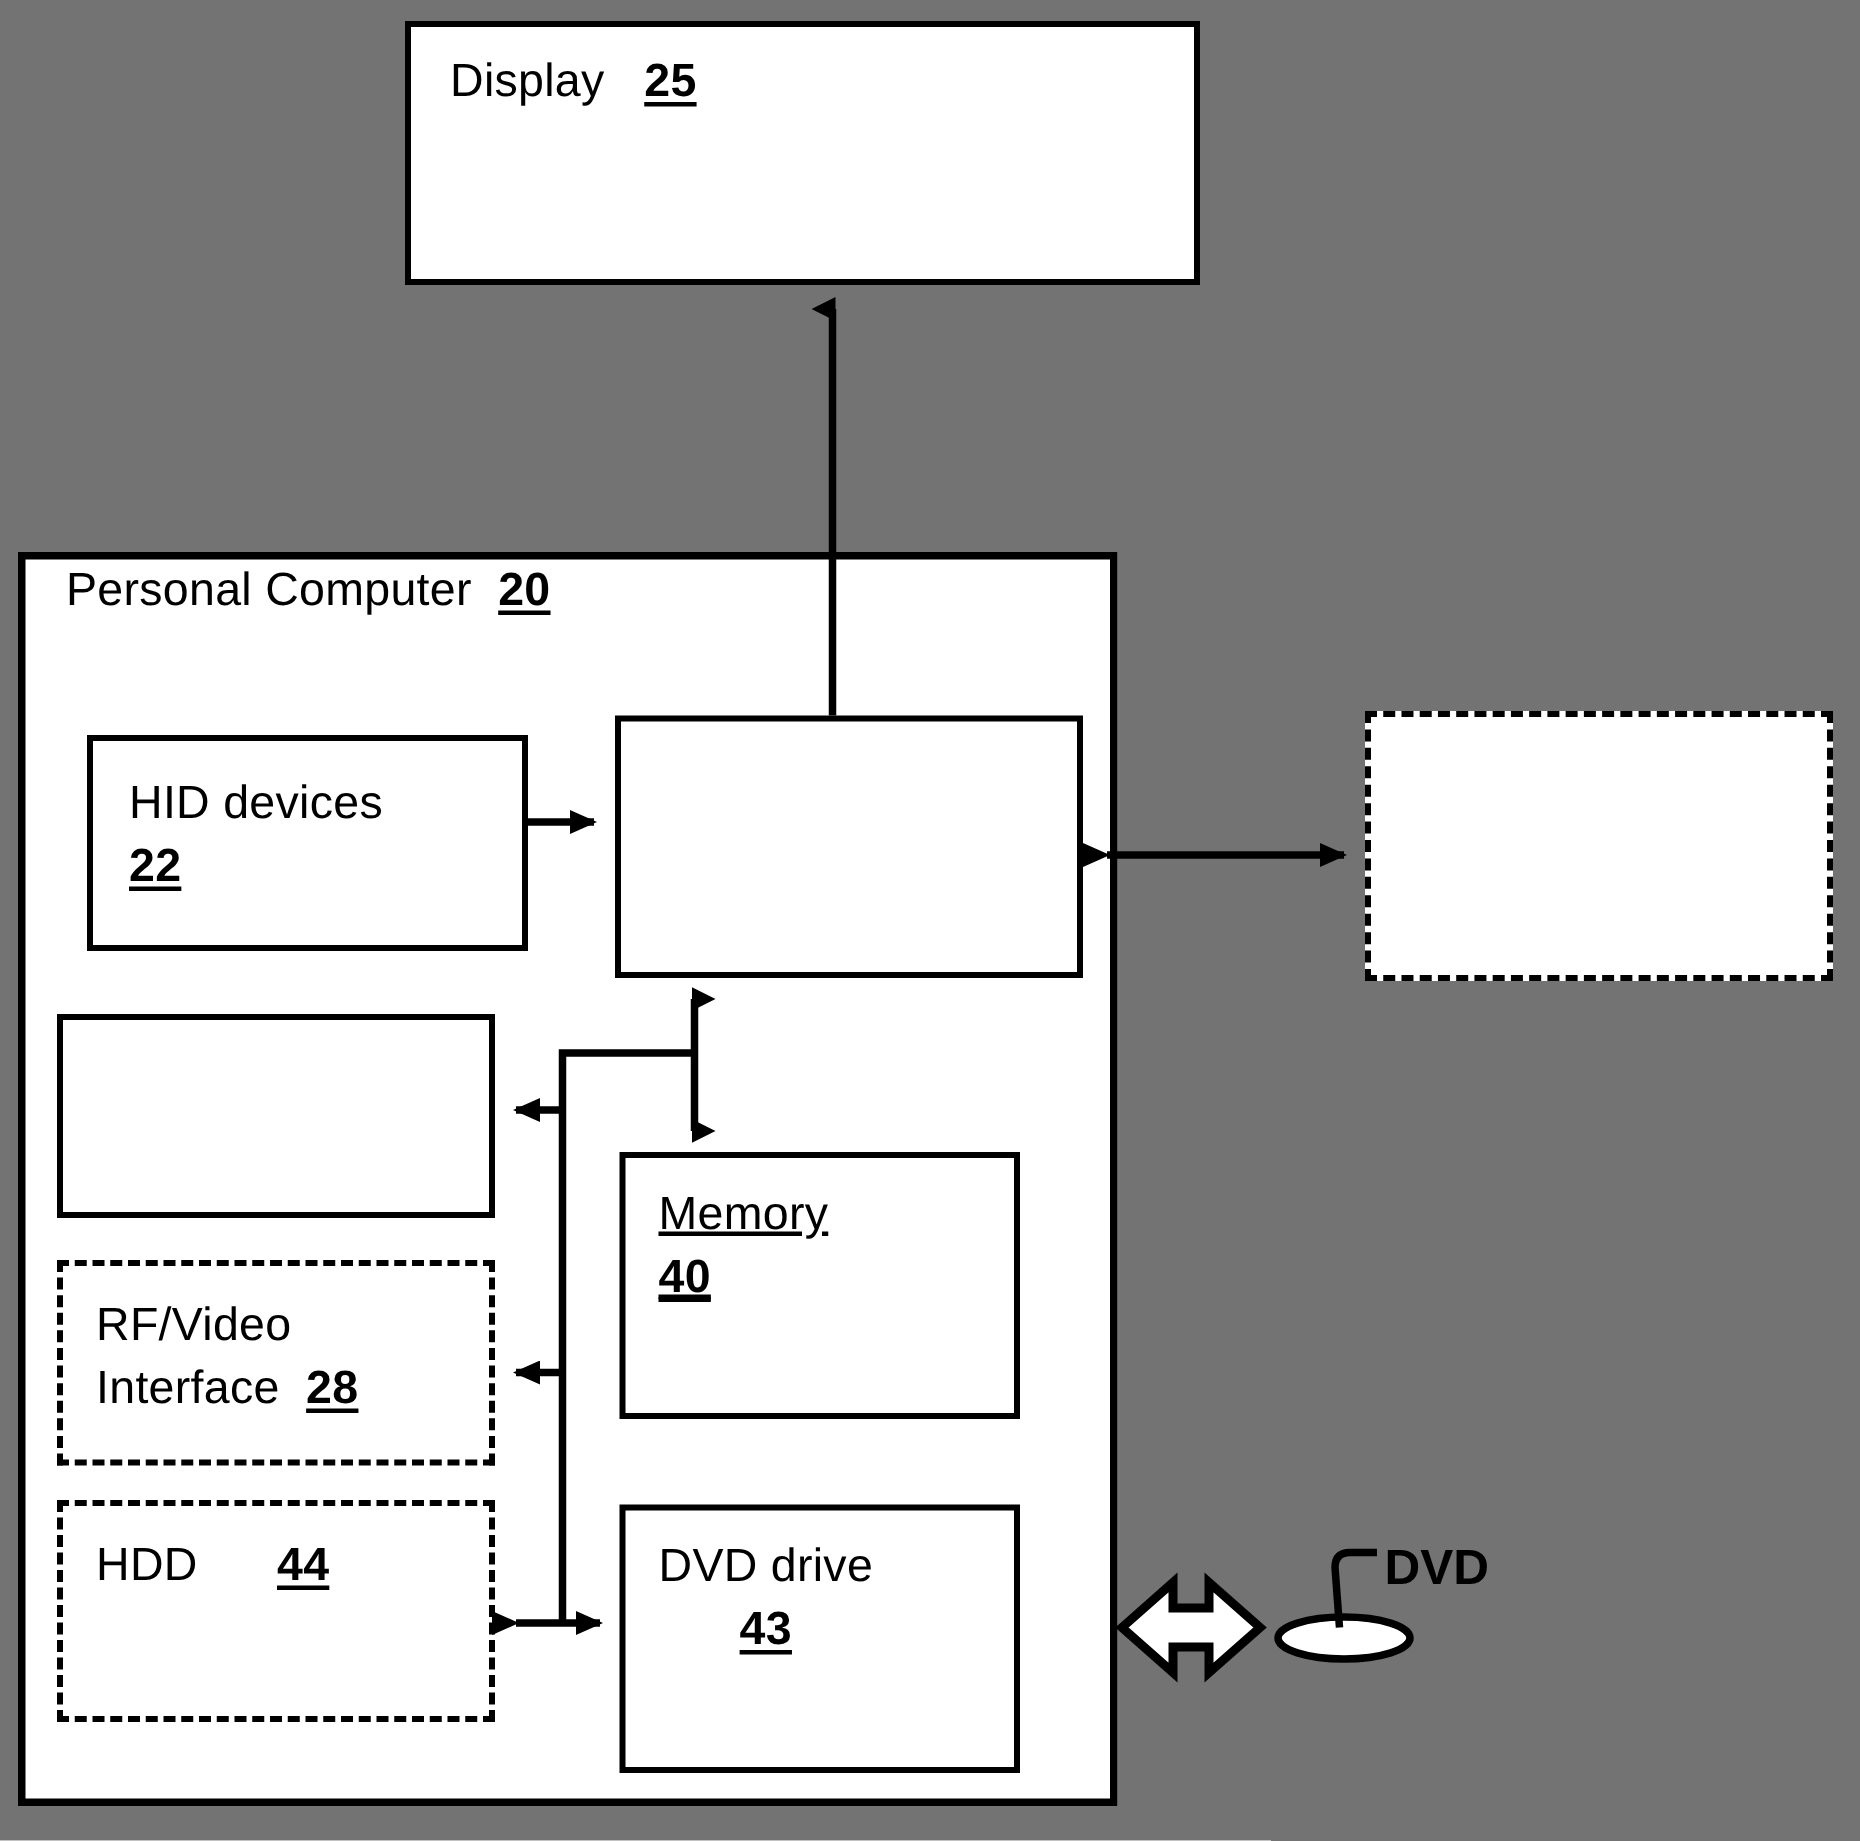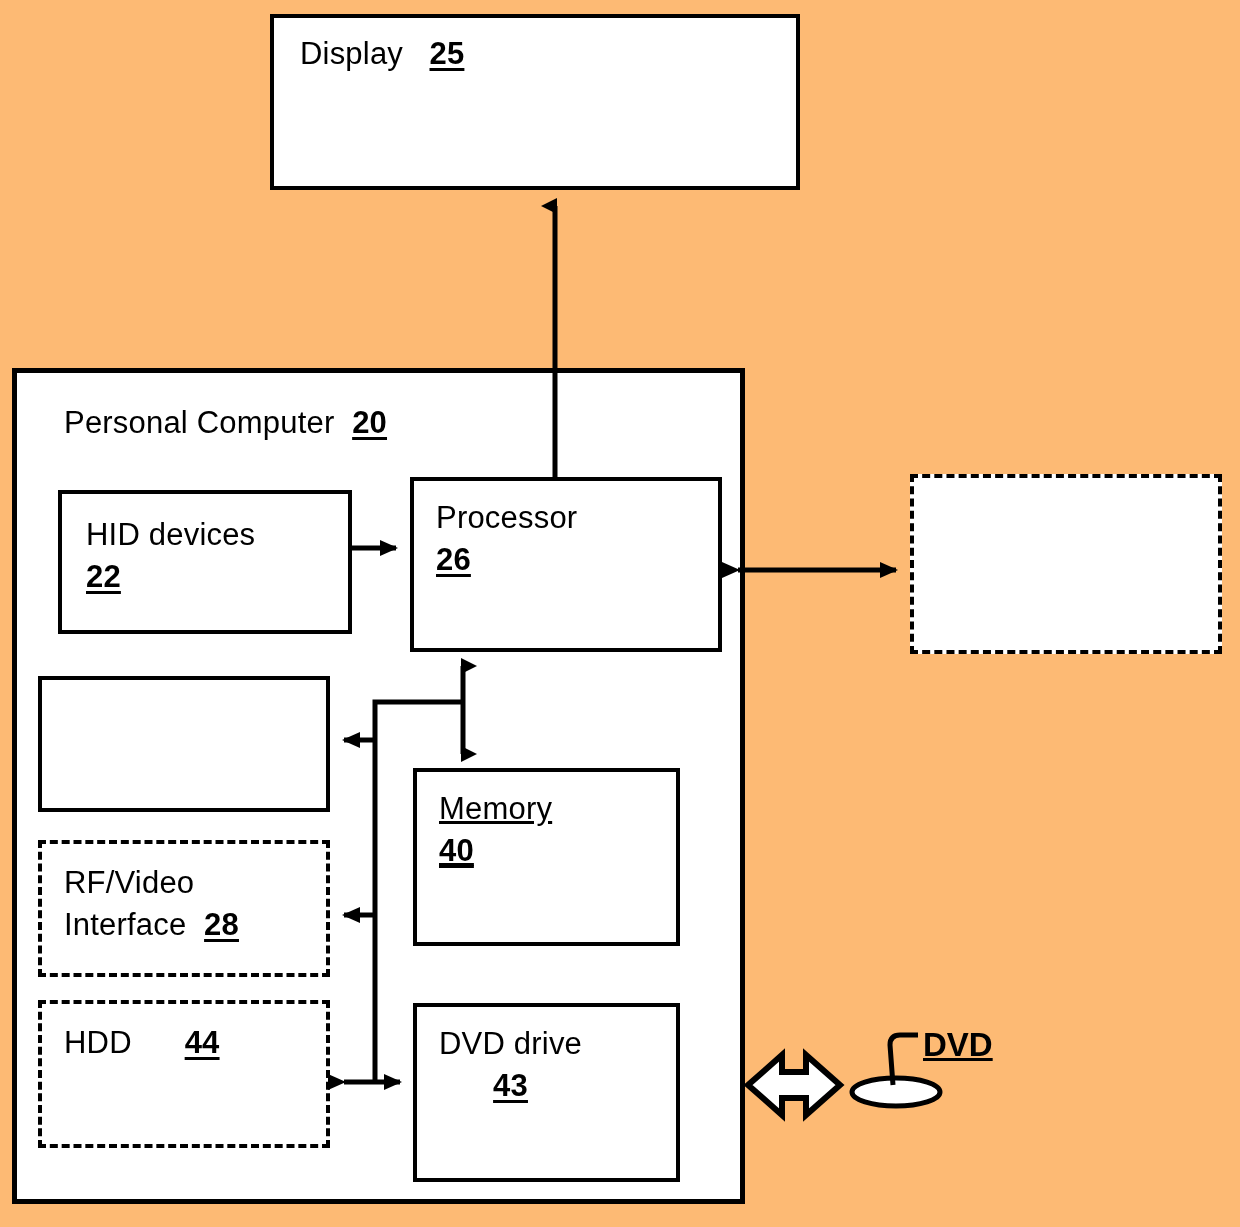--- a/index.html
+++ b/index.html
@@ -7,21 +7,21 @@
     padding: 0;
     background: #ffffff;
   }
   body {
     font-family: "Liberation Sans", sans-serif;
   }
   #figure {
     position: relative;
     width: 1240px;
     height: 1227px;
-    background: #fdba74;
+    background: #737373;
     overflow: hidden;
   }
   #figure svg {
     position: absolute;
     left: 0;
     top: 0;
     width: 1240px;
     height: 1227px;
   }
   .blk {
@@ -53,21 +53,20 @@
     text-underline-offset: 4px;
     text-decoration-thickness: 3px;
   }
   .dvd-cap {
     position: absolute;
     font-family: "Liberation Sans", sans-serif;
     font-size: 33px;
     font-weight: bold;
     color: #000000;
     white-space: pre;
-    text-decoration: underline;
   }
 </style>
 </head>
 <body>
 
 <div id="figure">
 
   <div class="blk solid-box" style="left:270px; top:14px; width:530px; height:176px;"></div>
 
   <div class="blk outer-box" style="left:12px; top:368px; width:733px; height:836px;"></div>
@@ -142,25 +141,24 @@
     </g>
 
     <g>
       <ellipse cx="896" cy="1092" rx="44" ry="14" fill="#ffffff" stroke="#000" stroke-width="5"></ellipse>
       <path d="M 893 1085 L 890 1045 Q 890 1035 900 1035 L 918 1035" fill="none" stroke="#000" stroke-width="5" stroke-linecap="butt"></path>
     </g>
   </svg>
 
   <div class="lbl" style="left:300px; top:33px;"><span>Display</span><span>   </span><span class="num">25</span></div>
 
-  <div class="lbl" style="left:44px; top:402px;margin-left:20px;"><span>Personal Computer</span><span>  </span><span class="num">20</span></div>
+  <div class="lbl" style="left:44px; top:372px;"><span>Personal Computer</span><span>  </span><span class="num">20</span></div>
 
   <div class="lbl" style="left:86px; top:514px;"><span>HID devices</span><br><span class="num">22</span></div>
 
-  <div class="lbl" style="left:436px; top:497px;"><span>Processor</span><br><span class="num">26</span></div>
 
 
 
   <div class="lbl" style="left:64px; top:862px;"><span>RF/Video</span><br><span>Interface</span><span>  </span><span class="num">28</span></div>
 
   <div class="lbl" style="left:64px; top:1022px;"><span>HDD</span><span>      </span><span class="num">44</span></div>
 
   <div class="lbl" style="left:439px; top:788px;text-decoration:underline;"><span>Memory</span><br><span class="num">40</span></div>
 
   <div class="lbl" style="left:439px; top:1023px;text-align:center;"><span>DVD drive</span><br><span class="num">43</span></div>

